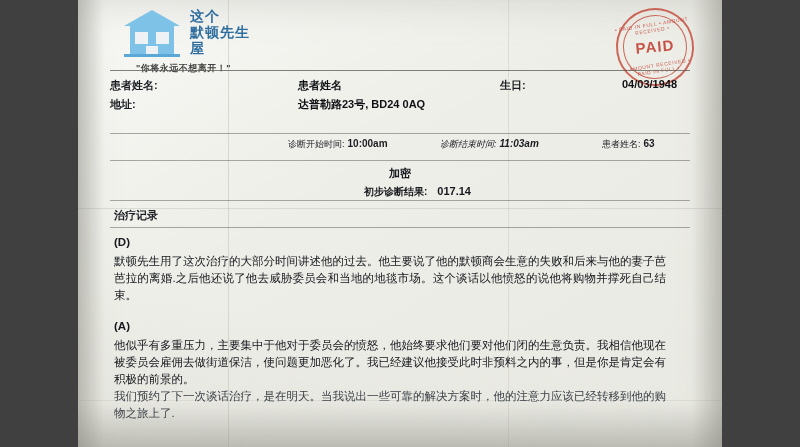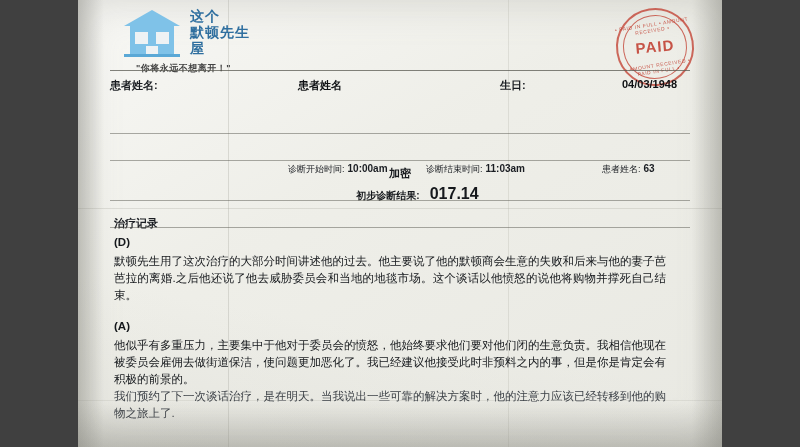--- a/index.html
+++ b/index.html
@@ -202,26 +202,25 @@
     top: 138px;
     width: 580px;
     height: 18px;
     font-size: 9px;
     color: #1a1d22;
   }
   .time-cell {
     position: absolute;
     top: 0;
     white-space: nowrap;
-    margin-top: 25px;
   }
   .time-cell .t-lbl { font-size: 9px; }
   .time-cell .t-val { font-size: 10px; font-weight: bold; margin-left: 3px; }
   .tc1 { left: 178px; }
-  .tc2 { left: 316px; }
+  .tc2 { left: 330px; font-style: italic; }
   .tc3 { left: 492px; }
 
   
   .centerblk {
     position: absolute;
     left: 32px;
     top: 166px;
     width: 580px;
     text-align: center;
     font-size: 11px;
@@ -229,31 +228,30 @@
   }
   .centerblk .enc {
     font-weight: bold;
     font-size: 11px;
     margin-bottom: 4px;
   }
   .sumline {
     font-size: 10px;
   }
   .sumline .s-lbl { font-weight: bold; margin-left: 35px; }
-  .sumline .s-val { font-weight: bold; font-size: 16px; margin-left: 10px; }
+  .sumline .s-val { font-weight: bold; font-size: 11px; margin-left: 10px; }
 
   
   .notes-title {
     position: absolute;
     left: 36px;
     top: 208px;
     font-size: 11px;
     color: #1a1d22;
     font-weight: bold;
-    margin-top: 8px;
   }
   .body {
     position: absolute;
     left: 36px;
     top: 234px;
     width: 552px;
     font-size: 11.5px;
     line-height: 17px;
     color: #15181c;
     text-align: justify;
@@ -308,20 +306,22 @@
     <div class="hr" style="top:70px"></div>
 
     <div class="info">
       <div class="info-row">
         <span class="lbl">患者姓名:</span>
         <span class="val">患者姓名</span>
         <span class="lbl2">生日:</span>
         <span class="val2">04/03/1948</span>
       </div>
       <div class="info-row">
+        <span class="lbl">地址:</span>
+        <span class="val">达普勒路23号, BD24 0AQ</span>
       </div>
     </div>
 
     <div class="hr thin" style="top:133px"></div>
 
     <div class="times">
       <div class="time-cell tc1">
         <span class="t-lbl">诊断开始时间:</span><span class="t-val">10:00am</span>
       </div>
       <div class="time-cell tc2">

